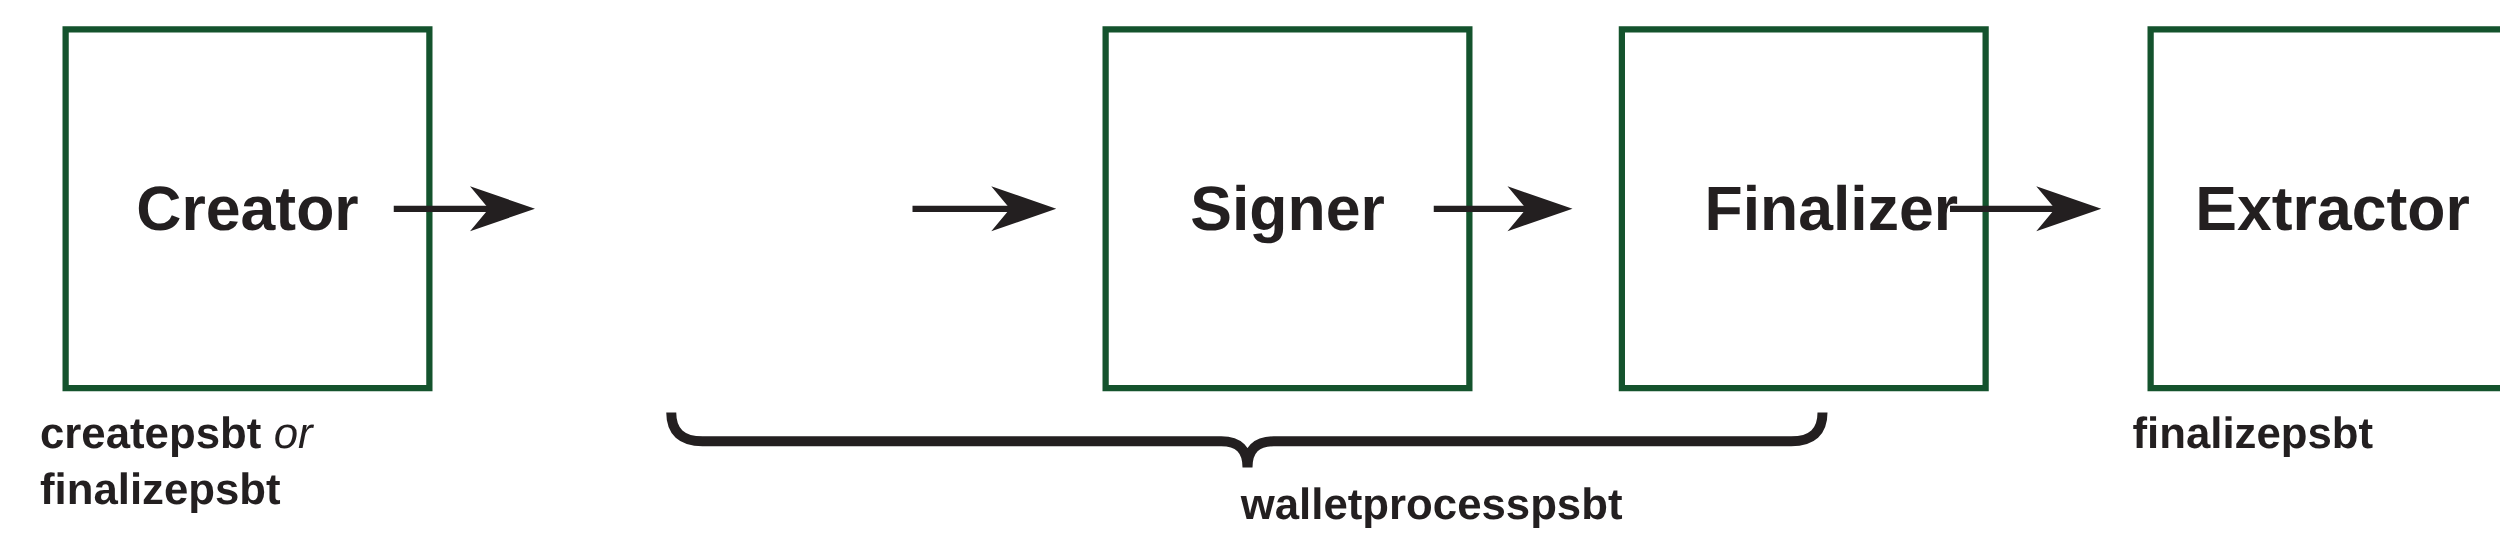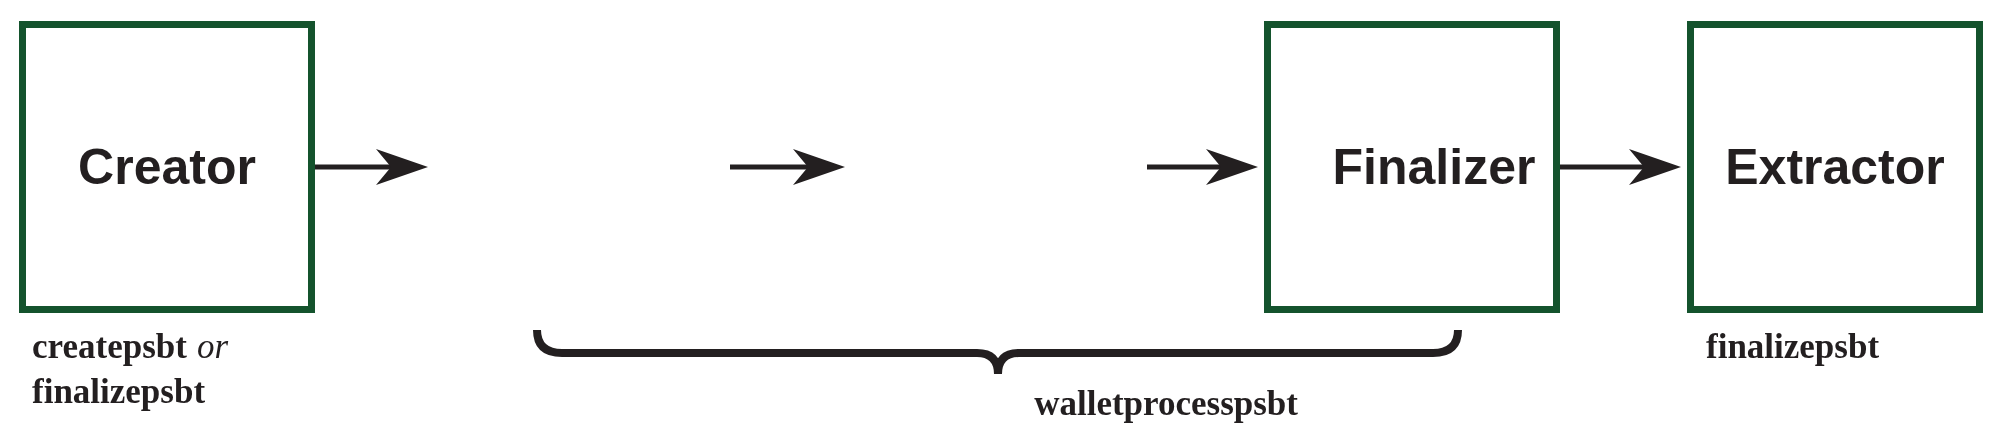--- a/index.html
+++ b/index.html
@@ -15,25 +15,26 @@
     overflow: hidden;
     font-family: "Liberation Sans", sans-serif;
     color: #231f20;
   }
   .stage-box {
     position: absolute;
     top: 21px;
     width: 296px;
     height: 292px;
     box-sizing: border-box;
-    border: 7px solid #14532d;
+    border: 5px solid #14532d;
     background: #ffffff;
     display: flex;
     align-items: center;
     justify-content: center;
+    margin-left: 31px;
   }
   .stage-label {
     font-weight: bold;
     font-size: 50px;
     letter-spacing: 0px;
     color: #231f20;
     white-space: nowrap;
   }
   .b1 { left: 19px; }
   .b2 { left: 434px; }
@@ -45,21 +46,21 @@
     position: absolute;
     left: 0;
     top: 0;
     width: 2000px;
     height: 429px;
     pointer-events: none;
   }
 
   .annotation {
     position: absolute;
-    font-family: Liberation Serif, serif;
+    font-family: Liberation Sans, sans-serif;
     font-weight: bold;
     font-size: 35px;
     line-height: 45px;
     color: #231f20;
     white-space: nowrap;
   }
   .creator-cmds {
     left: 32px;
     top: 324px;
     text-align: left;
@@ -82,20 +83,23 @@
     text-align: left;
   }
 </style>
 </head>
 <body>
 
 <div class="canvas">
 
   <div class="stage-box b1">
     <span class="stage-label">Creator</span>
+  </div>
+  <div class="stage-box b3">
+    <span class="stage-label">Signer</span>
   </div>
   <div class="stage-box b4">
     <span class="stage-label">Finalizer</span>
   </div>
   <div class="stage-box b5">
     <span class="stage-label">Extractor</span>
   </div>
 
   <svg class="overlay" viewBox="0 0 2000 429" xmlns="http://www.w3.org/2000/svg">
 

